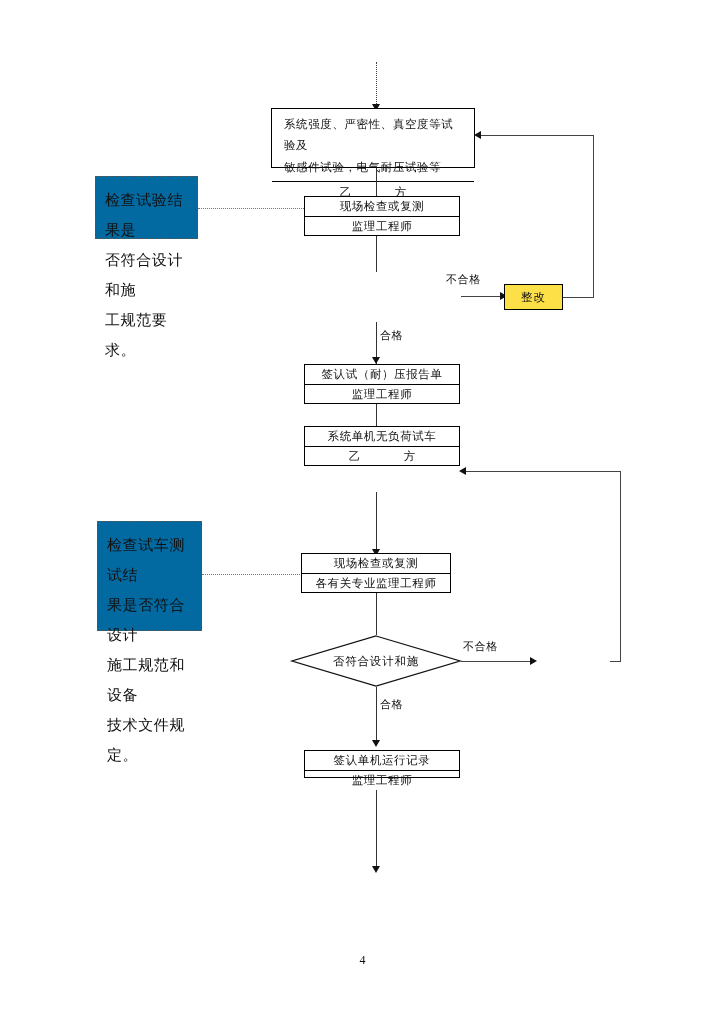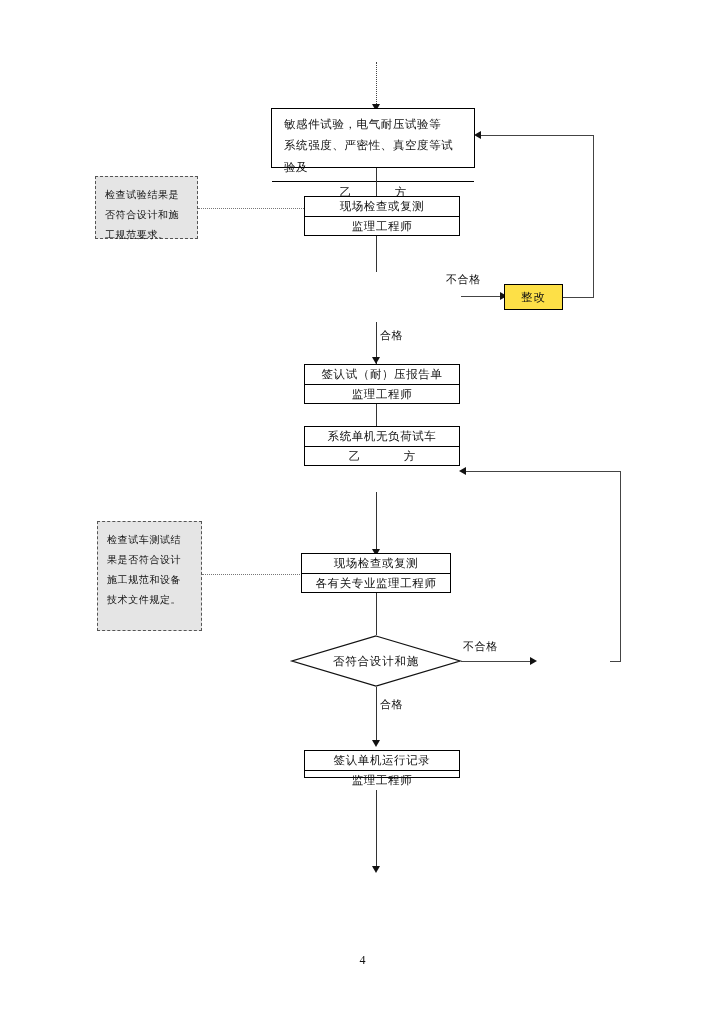--- a/index.html
+++ b/index.html
@@ -54,23 +54,23 @@
     line-height: 1.85;
   }
   .party {
     letter-spacing: 16px;
     text-indent: 16px;
   }
   
   .note {
     position: absolute;
     border: 1.2px dashed #555;
-    background: #e5e5e5;
-    box-sizing: border-box;
-    font-size: 10px;
+    background: #0369a1;
+    box-sizing: border-box;
+    font-size: 15px;
     line-height: 2.0;
     letter-spacing: 0.6px;
     color: #111;
     padding: 8px 9px;
   }
   .note span { display: block; }
   
   .small-box {
     position: absolute;
     border: 1.6px solid #000;
@@ -161,22 +161,22 @@
 </head>
 <body>
 
 <div id="page">
 
   <div class="vline dotted" style="left:376px; top:62px; height:44px;"></div>
   <div class="arrow-down" style="left:372px; top:104px;"></div>
 
   <div class="node box" style="left:271px; top:108px; width:204px; height:60px;">
     <div class="row top multiline">
+      <span>系统强度、严密性、真空度等试验及</span>
       <span>敏感件试验，电气耐压试验等</span>
-      <span>系统强度、严密性、真空度等试验及</span>
     </div>
     <div class="row" style="height:22px;">
       <span class="party">乙　方</span>
     </div>
   </div>
 
   <div class="vline" style="left:376px; top:168px; height:56px;"></div>
   <div class="arrow-down" style="left:372px; top:216px;"></div>
 
   <div class="note" style="left:95px; top:176px; width:103px; height:63px;">

